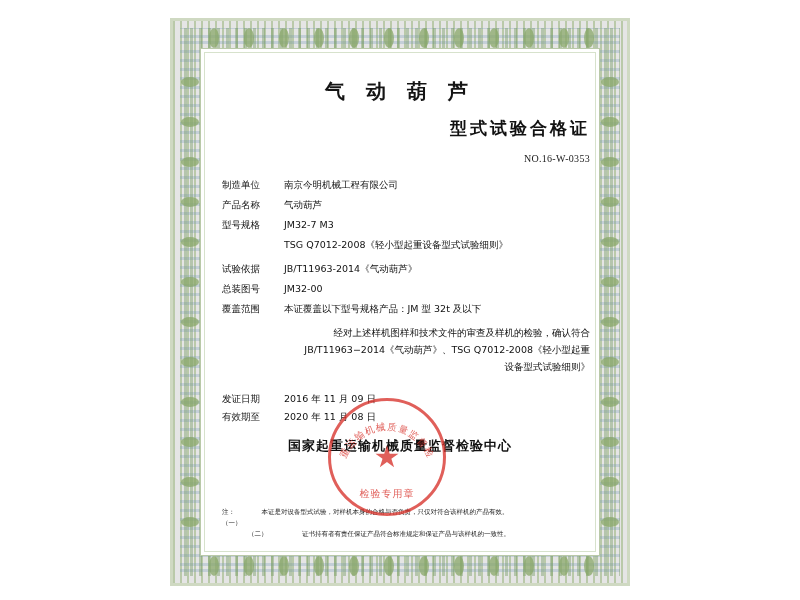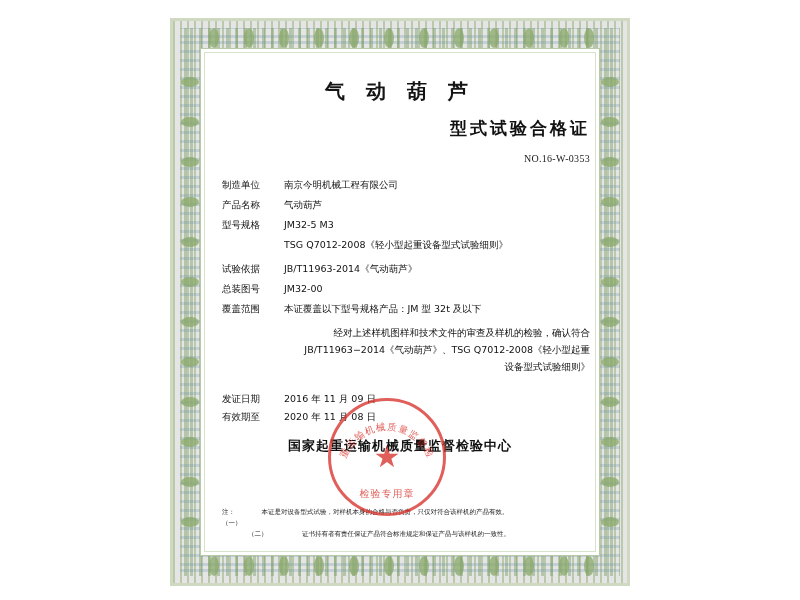--- a/index.html
+++ b/index.html
@@ -299,21 +299,21 @@
           <div class="val">南京今明机械工程有限公司</div>
         </div>
 
         <div class="row">
           <div class="lbl">产品名称</div>
           <div class="val">气动葫芦</div>
         </div>
 
         <div class="row">
           <div class="lbl">型号规格</div>
-          <div class="val">JM32-5 M3</div>
+          <div class="val">JM32-7 M3</div>
         </div>
 
         <div class="row">
           <div class="lbl">试验依据</div>
           <div class="val">
             <span>TSG Q7012-2008《轻小型起重设备型式试验细则》</span>
             <span class="line2">JB/T11963-2014《气动葫芦》</span>
           </div>
         </div>
 

